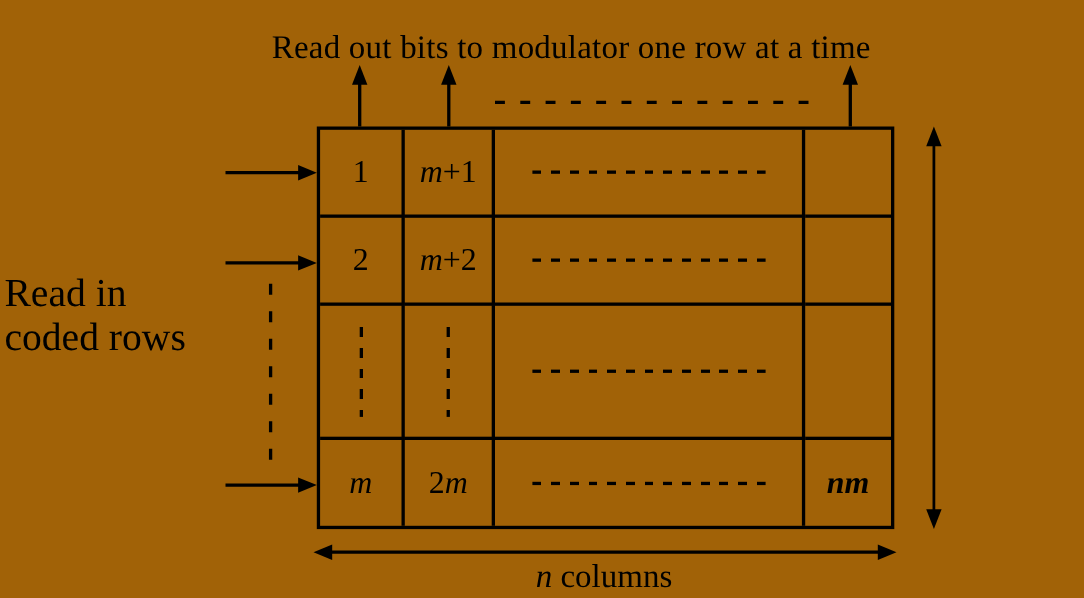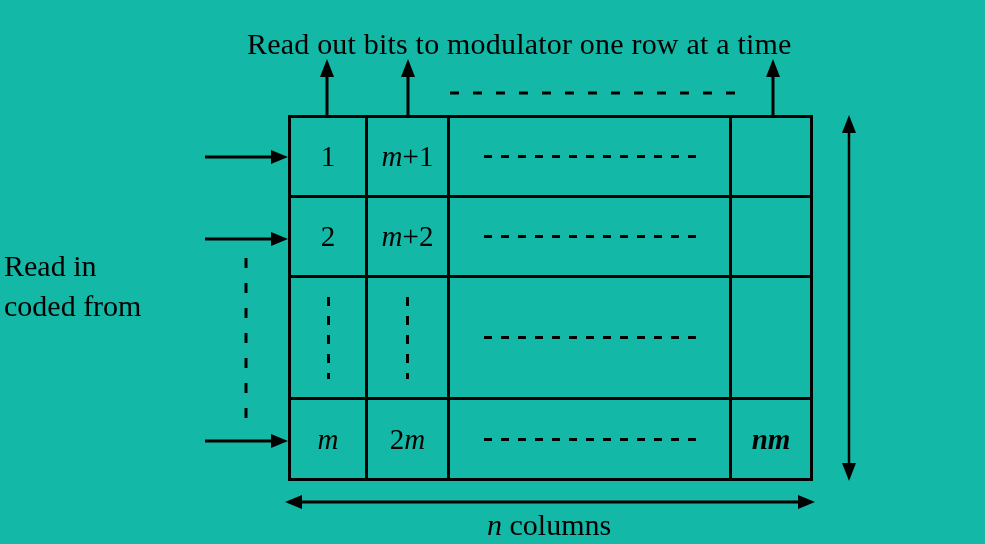--- a/index.html
+++ b/index.html
@@ -5,42 +5,42 @@
   * { margin: 0; padding: 0; box-sizing: border-box; }
   html, body { background: #ffffff; }
   body {
     font-family: "Liberation Serif", "DejaVu Serif", serif;
     color: #000000;
   }
   .canvas {
     position: relative;
     width: 985px;
     height: 544px;
-    background: #14b8a6;
+    background: #a16207;
     overflow: hidden;
   }
   .svg-layer {
     position: absolute;
     left: 0; top: 0;
     width: 985px; height: 544px;
     pointer-events: none;
   }
   .title {
     position: absolute;
     left: 247px;
     top: 27px;
     font-size: 30px;
     white-space: nowrap;
     letter-spacing: 0.2px;
   }
   .left-label {
     position: absolute;
     left: 4px;
     top: 246px;
-    font-size: 30px;
+    font-size: 36px;
     line-height: 40px;
     white-space: nowrap;
   }
   .m-rows-label {
     position: absolute;
     left: 868px;
     top: 271px;
     font-size: 30px;
     white-space: nowrap;
   }
@@ -88,21 +88,21 @@
 </style>
 </head>
 <body>
 
 <div class="canvas">
 
   <div class="title">Read out bits to modulator one row at a time</div>
 
   <div class="left-label">
     <div>Read in</div>
-    <div>coded from</div>
+    <div>coded rows</div>
   </div>
 
 
   <div class="n-columns-label"><span class="it">n</span><span> columns</span></div>
 
   <div class="matrix">
 
     <div class="cell">
         <span>1</span>
         <span class="it"></span>

